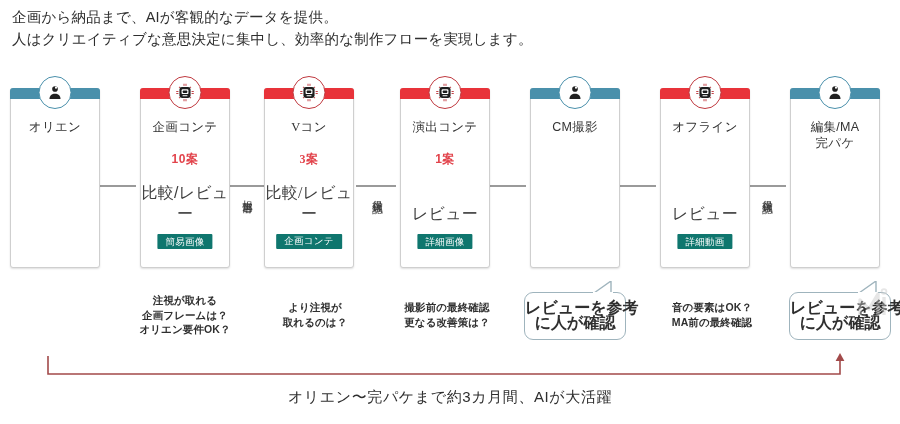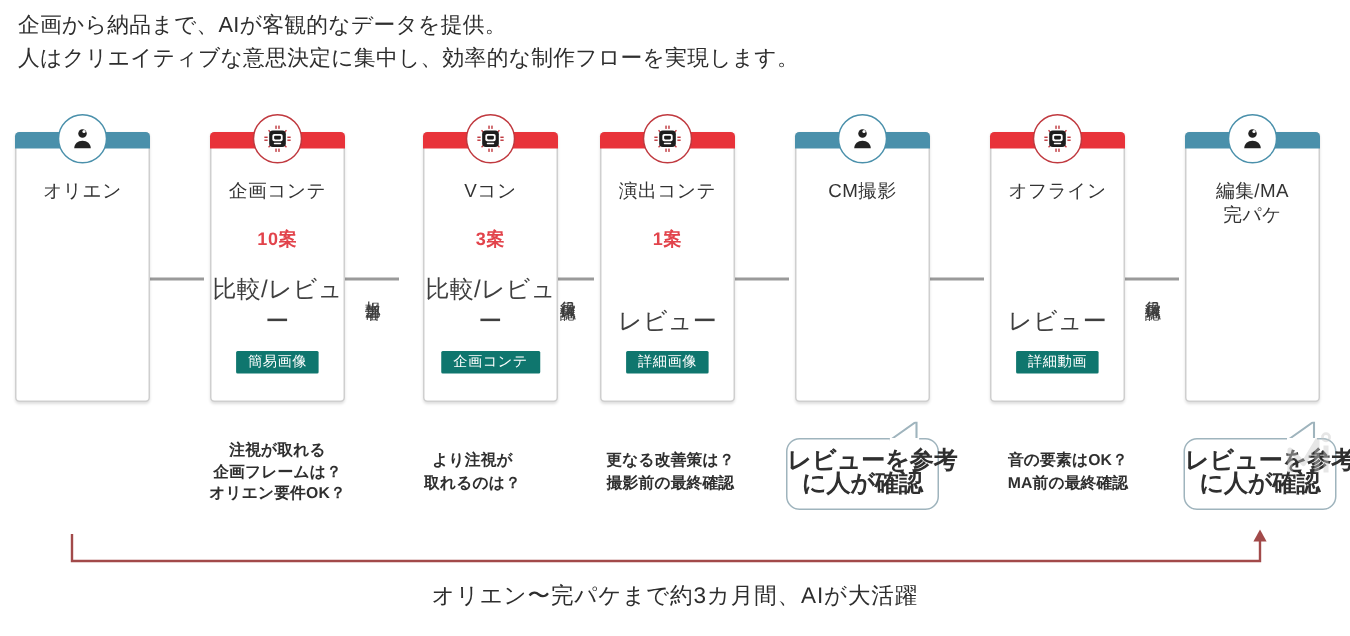--- a/index.html
+++ b/index.html
@@ -150,21 +150,21 @@
           <rect x="9.9" y="10.2" width="6.2" height="3.4" rx="1" fill="#1d1d1d"></rect>
           <rect x="9.6" y="16.6" width="6.8" height="1.5" rx=".7" fill="#fff"></rect>
         </svg>
       </div>
       <div class="card-title">企画コンテ</div>
       <div class="card-count">10案</div>
       <div class="card-review">比較/レビュー</div>
       <div class="card-chip">簡易画像</div>
     </div>
 
-    <div class="card" style="left:282px;">
+    <div class="card" style="left:264px;font-family:Liberation Serif, serif;">
       <div class="cap red"></div>
       <div class="badge-ring red">
         <svg width="19" height="19" viewBox="0 0 26 26" aria-hidden="true">
           <g fill="#c0393f">
             <rect x="11" y="1" width="1.3" height="3"></rect>
               <rect x="13.7" y="1" width="1.3" height="3"></rect>
             <rect x="1" y="11" width="3" height="1.3"></rect>
               <rect x="1" y="13.7" width="3" height="1.3"></rect>
             <rect x="22" y="11" width="3" height="1.3"></rect>
               <rect x="22" y="13.7" width="3" height="1.3"></rect>
@@ -280,22 +280,22 @@
     <div>企画フレームは？</div>
     <div>オリエン要件OK？</div>
   </div>
 
   <div class="note" style="left:252px;top:300px;width:126px;">
     <div>より注視が</div>
     <div>取れるのは？</div>
   </div>
 
   <div class="note" style="left:382px;top:300px;width:130px;">
+    <div>撮影前の最終確認</div>
     <div>更なる改善策は？</div>
-    <div>撮影前の最終確認</div>
   </div>
 
   <div class="bubble" style="left:524px;top:292px;width:102px;height:48px;">
     <div class="tail">
       <svg width="20" height="13" viewBox="0 0 20 13" aria-hidden="true">
         <path d="M1 12 L18 0 L18 12 Z" fill="#fff" stroke="#9fb4bd" stroke-width="1.4"></path>
         <rect x="0" y="11" width="20" height="3" fill="#fff"></rect>
       </svg>
     </div>
     <div>レビューを参考</div>

